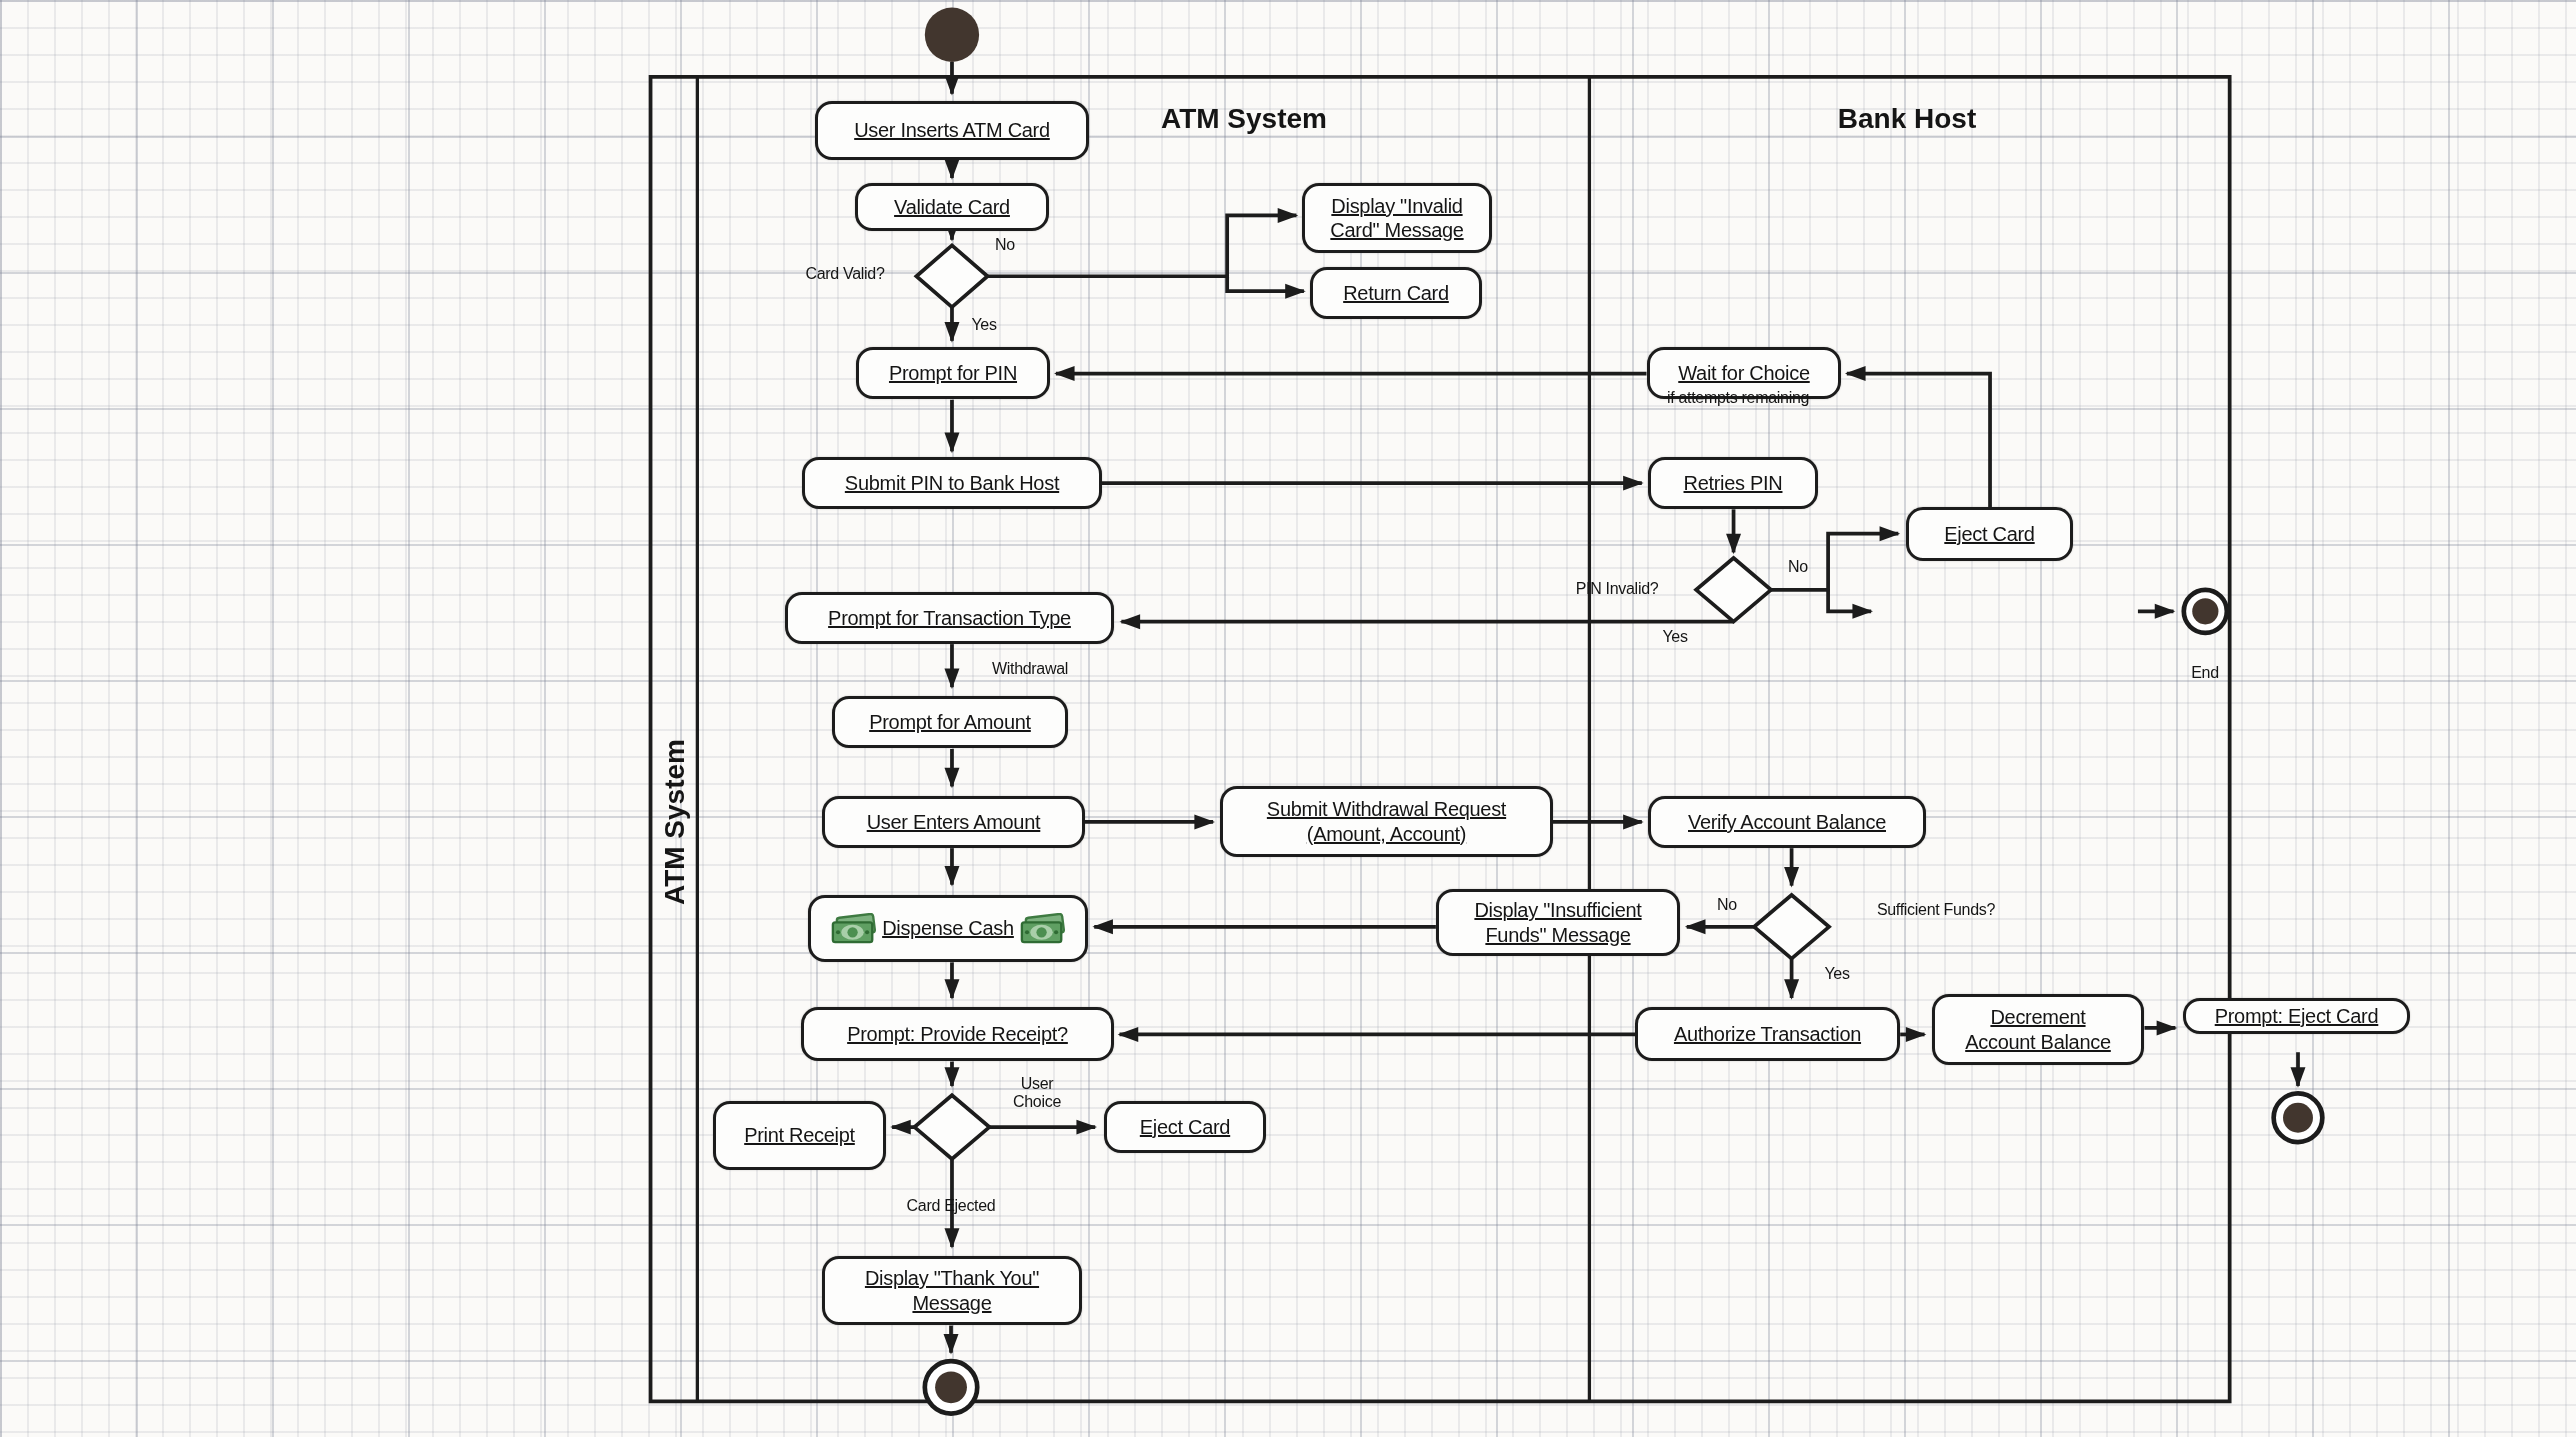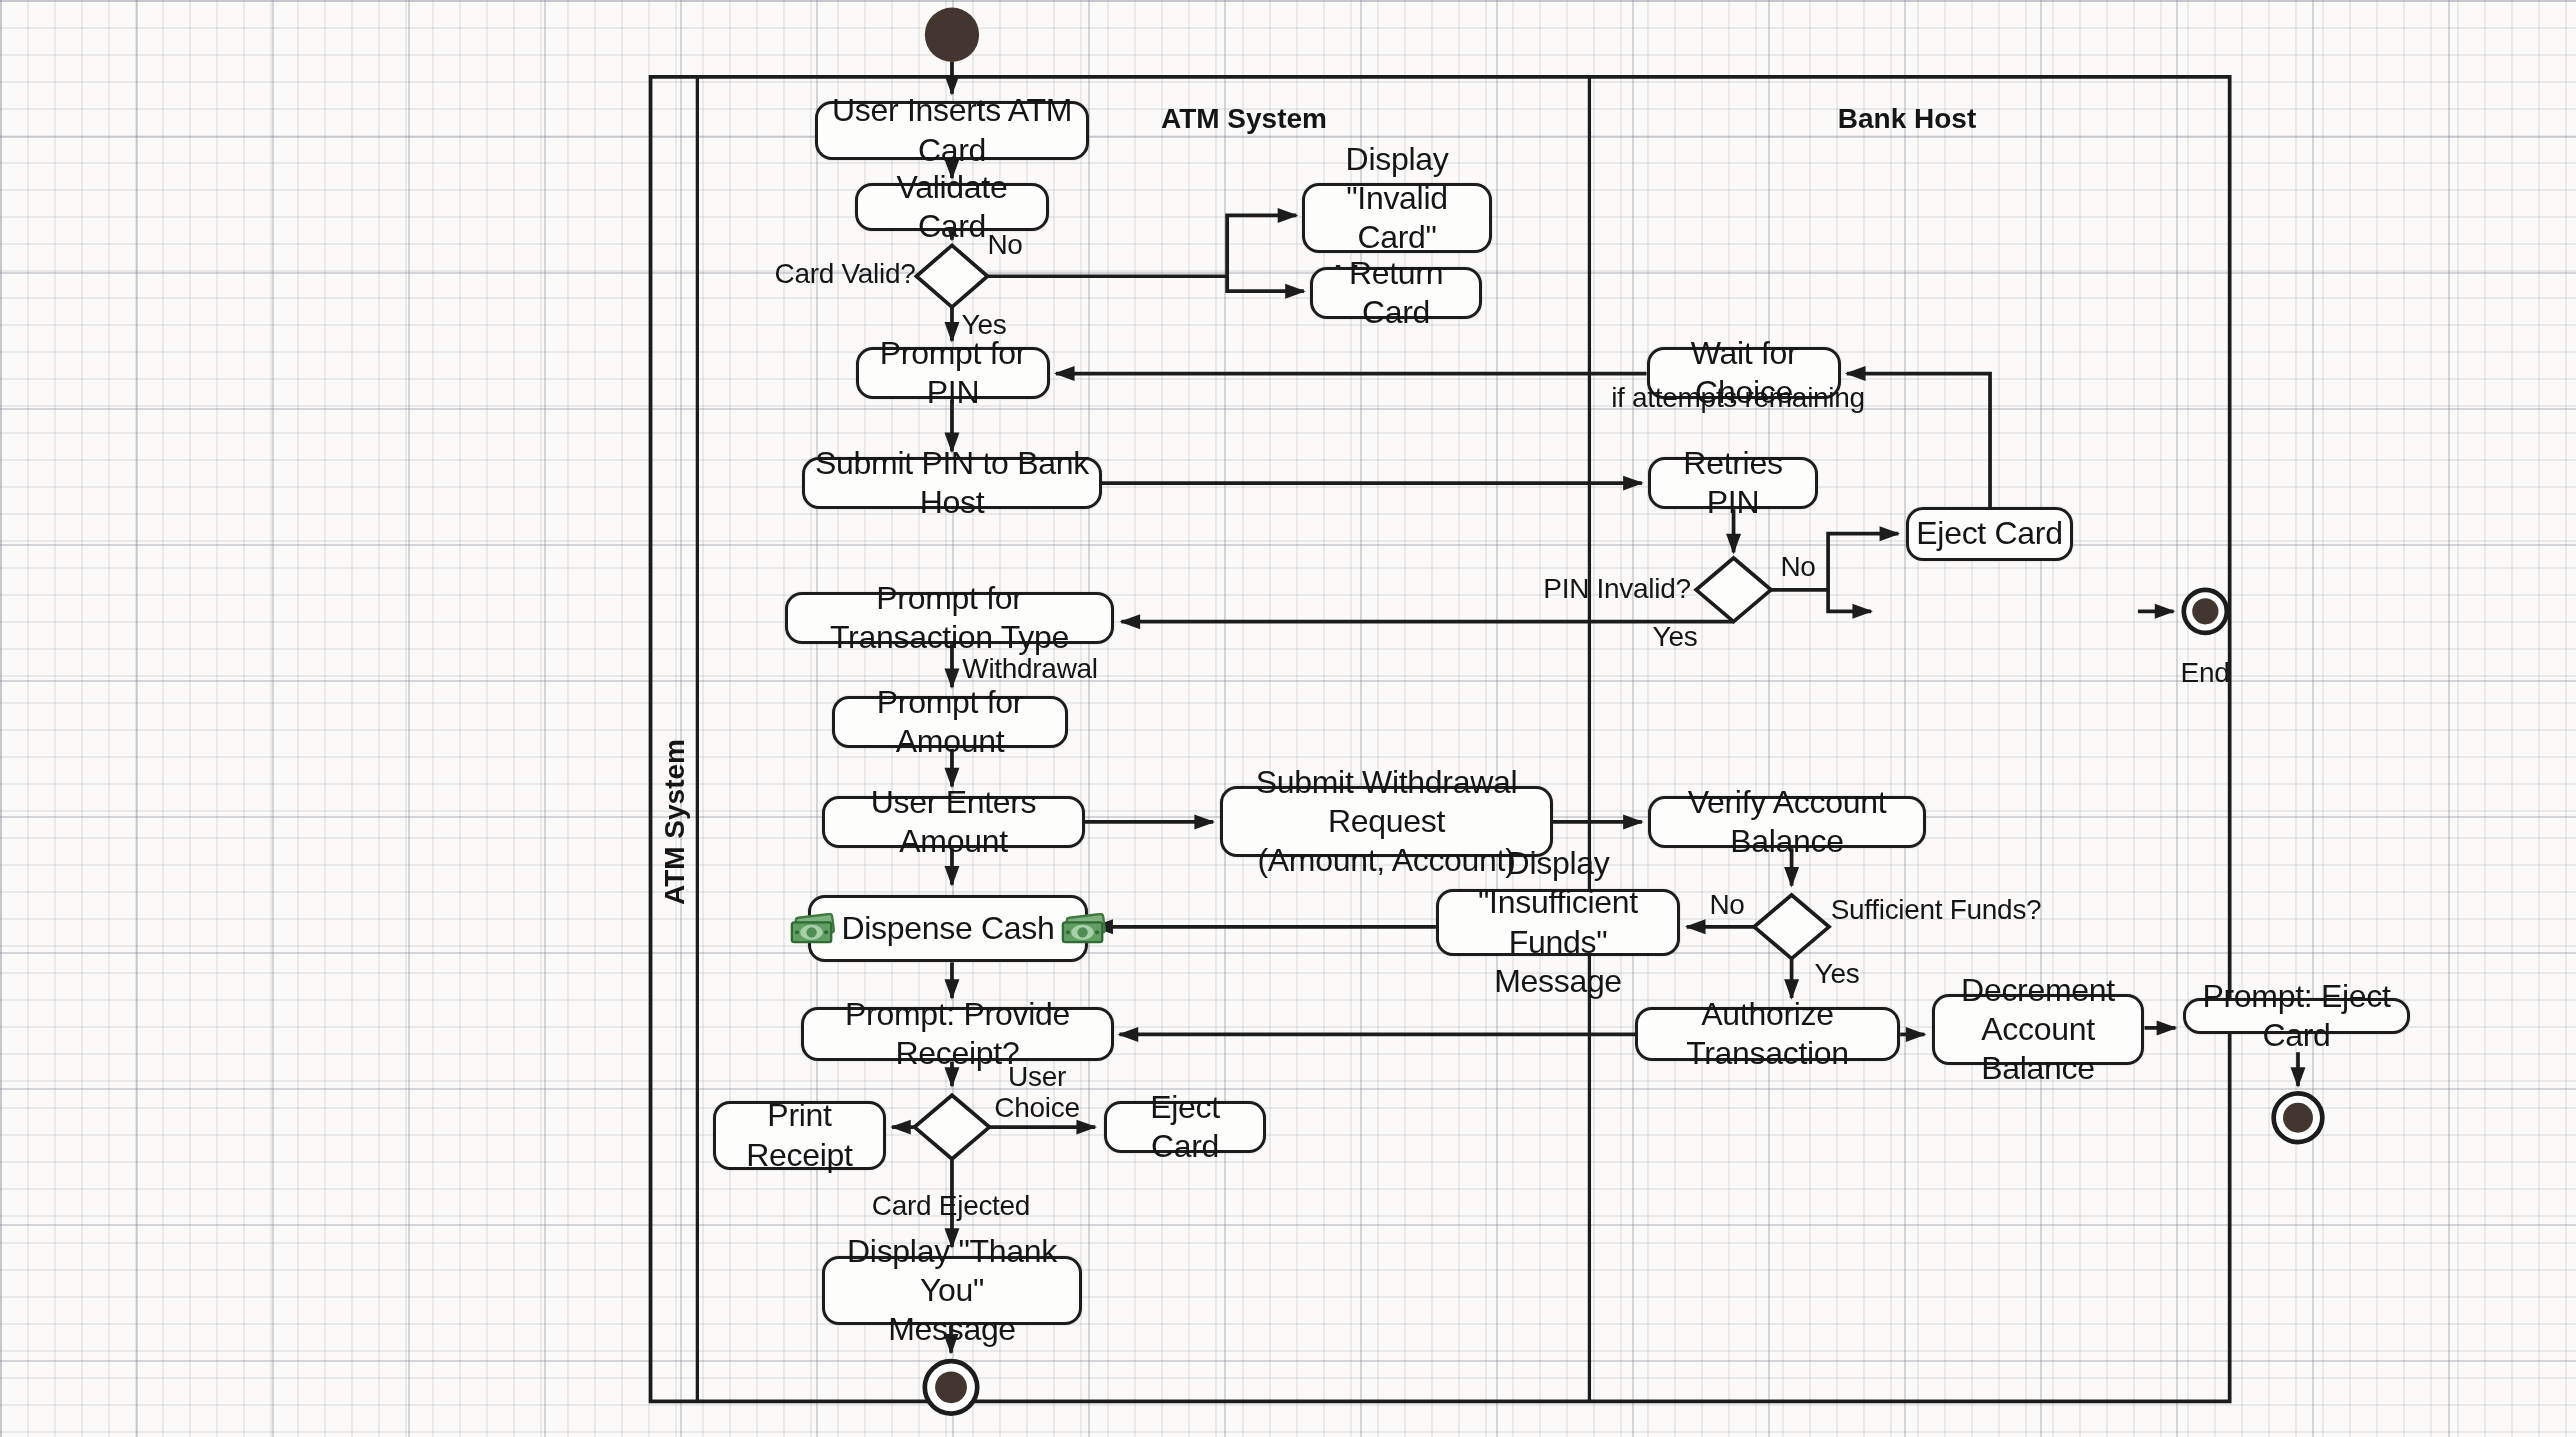--- a/index.html
+++ b/index.html
@@ -19,30 +19,31 @@
   }
   svg.layer{position:absolute;left:0;top:0;}
   .node{
     position:absolute;
     box-sizing:border-box;
     background:#fdfdfc;
     border:3.7px solid #1c1c1c;
     border-radius:17px;
     display:flex;align-items:center;justify-content:center;
     text-align:center;
-    font-size:32px;line-height:1.22;
+    font-size:20px;line-height:1.22;
     white-space:pre-line;
     letter-spacing:-0.3px;
     padding:1.9px 5.6px;
     box-shadow:0 0 1.9px rgba(40,40,40,0.25);
+    text-decoration:underline;
   }
   .elabel{
     position:absolute;
     transform:translate(-50%,-50%);
-    font-size:28px;line-height:1.1;
+    font-size:16px;line-height:1.1;
     white-space:pre-line;
     text-align:center;
     letter-spacing:-0.3px;
   }
   .lane-title{
     position:absolute;
     transform:translate(-50%,-50%);
     font-size:28px;font-weight:bold;
     white-space:nowrap;
   }

